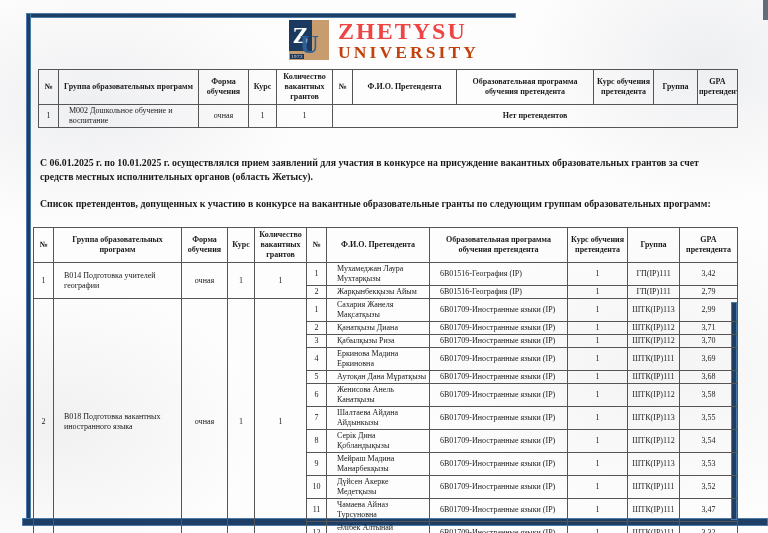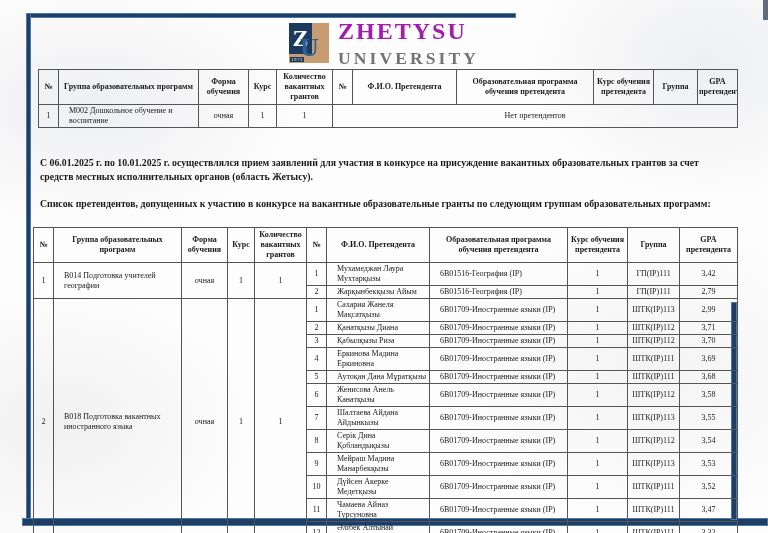--- a/index.html
+++ b/index.html
@@ -22,36 +22,36 @@
   .corner-mark{position:absolute;left:763px;top:0;width:5px;height:20px;background:#3c4a5a;opacity:.8;}
 
   
   .logo{position:absolute;left:0;right:0;top:19px;display:flex;justify-content:center;align-items:center;gap:9px;}
   .emblem{position:relative;width:40px;height:40px;background:#c79d6f;}
   .emblem-z{position:absolute;left:0;top:0;width:23px;height:31px;background:#1c3a5f;color:#fff;
     font-weight:bold;font-size:24px;text-align:center;line-height:31px;}
   .emblem-u{position:absolute;left:11px;top:10px;color:#2d6195;font-weight:bold;font-size:26px;line-height:30px;}
   .emblem-year{position:absolute;left:1px;bottom:1px;font-size:5px;color:#efe6d8;background:#1c3a5f;padding:0 1px;letter-spacing:.5px;}
   .logo-text{display:flex;flex-direction:column;line-height:1;}
-  .logo-name{color:#a21caf;font-weight:bold;font-size:24px;letter-spacing:2px;}
-  .logo-sub{color:#737373;font-weight:bold;font-size:17.5px;letter-spacing:3.1px;margin-top:7px;}
+  .logo-name{color:#ef4444;font-weight:bold;font-size:24px;letter-spacing:2px;}
+  .logo-sub{color:#c2410c;font-weight:bold;font-size:17.5px;letter-spacing:3.1px;margin-top:1px;}
 
   
   .intro{position:absolute;left:40px;width:690px;top:156px;text-align:left;font-weight:bold;
     font-size:9.8px;line-height:1.4;}
   .list-title{position:absolute;left:40px;width:690px;top:197px;text-align:left;font-weight:bold;
     font-size:9.8px;line-height:1.4;}
 
   
   table{border-collapse:collapse;table-layout:fixed;}
   th,td{border:1px solid #555;padding:1px 2px;font-size:8px;line-height:1.25;vertical-align:middle;
     text-align:center;overflow:hidden;}
   th{font-weight:bold;padding:2px 1px;}
   td.left{text-align:left;padding-left:10px;}
-  td.note{font-weight:normal;}
+  td.note{font-weight:bold;}
   .t1{position:absolute;left:38px;top:69px;width:699px;background:rgba(255,255,255,.0);}
   .t2{position:absolute;left:33px;top:227px;width:704px;}
 </style>
 </head>
 <body>
 
 <div class="frame frame-top"></div>
 <div class="frame frame-left"></div>
 <div class="frame frame-bottom"></div>
 <div class="frame frame-right"></div>

